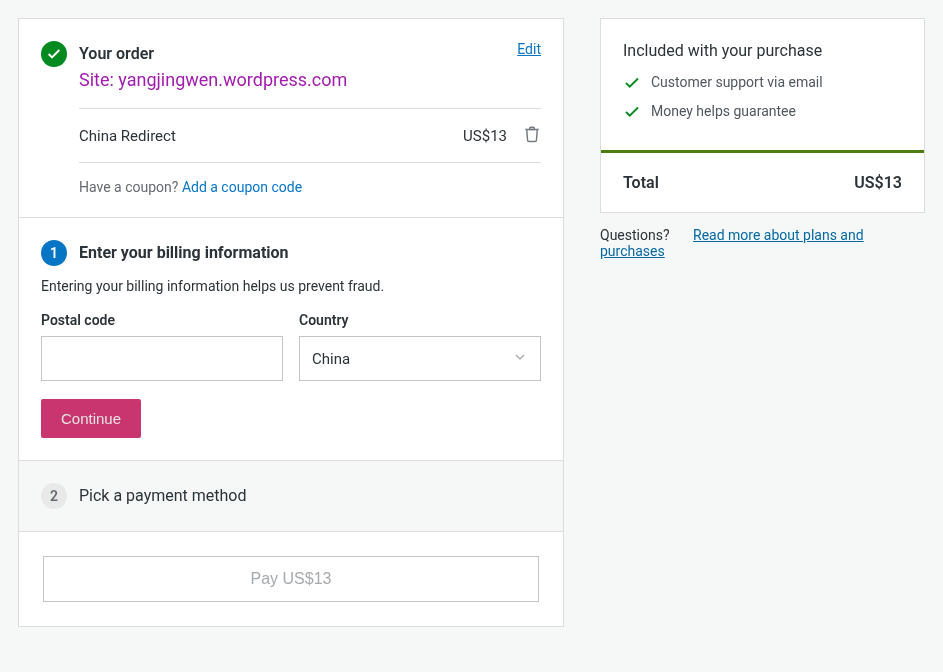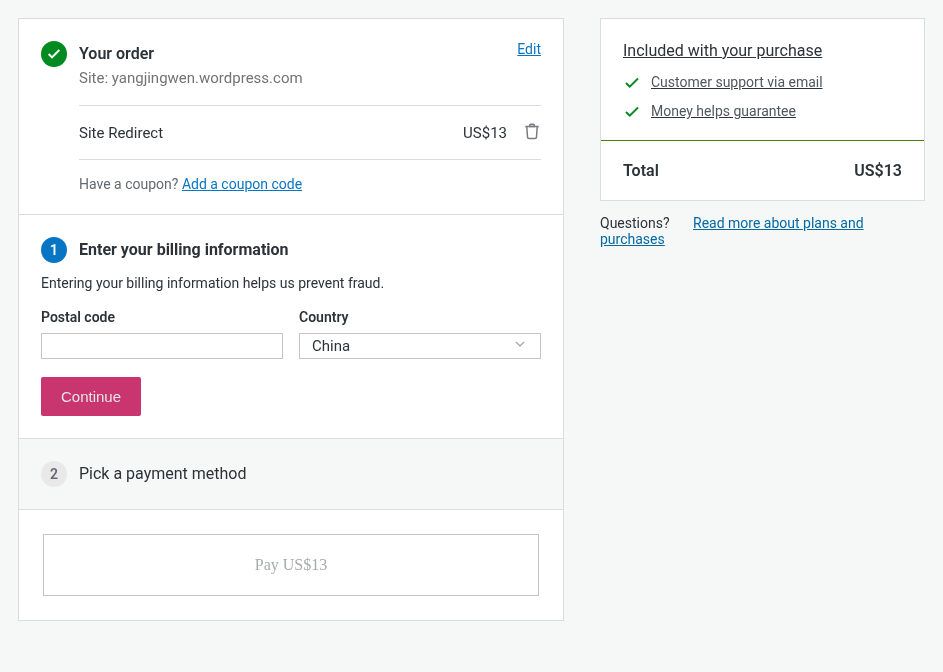--- a/index.html
+++ b/index.html
@@ -46,22 +46,22 @@
     .badge-active { background: #0675c4; }
     .badge-inactive { background: #e9e9ea; color: #646970; }
     .step-title-wrap { flex: 1; }
     .step-title {
       font-size: 16px;
       font-weight: 600;
       color: #2c3338;
       line-height: 26px;
     }
     .step-sub {
-      color: #737373;
-      font-size: 15px;
+      color: #a21caf;
+      font-size: 18px;
       margin-top: 2px;
     }
     .edit-link {
       color: #0675c4;
       text-decoration: underline;
       font-size: 14px;
       cursor: pointer;
     }
     .order-body {
       margin-left: 38px;
@@ -75,38 +75,38 @@
     }
     .order-item-name { flex: 1; font-size: 15px; color: #2c3338; }
     .order-item-price { font-size: 15px; color: #2c3338; margin-right: 16px; }
     .trash-icon { color: #787c82; cursor: pointer; }
     .coupon-row {
       border-top: 1px solid #dcdcde;
       padding-top: 16px;
       font-size: 14px;
       color: #646970;
     }
-    .coupon-link { color: #0675c4; text-decoration: underline; cursor: pointer; }
+    .coupon-link { color: #0675c4; cursor: pointer; }
     .form-row {
       display: flex;
       gap: 16px;
       margin-top: 18px;
     }
     .form-field { flex: 1; }
     .form-label {
       display: block;
       font-weight: 600;
       font-size: 14px;
       color: #2c3338;
       margin-bottom: 8px;
     }
     .text-input, .select-wrap {
       width: 100%;
       border: 1px solid #c3c4c7;
-      height: 26px;
+      height: 45px;
       font-size: 15px;
       padding: 0 12px;
       background: #fff;
     }
     .select-wrap {
       display: flex;
       align-items: center;
       justify-content: space-between;
       cursor: pointer;
       color: #2c3338;
@@ -128,29 +128,27 @@
     }
     .inactive-section .step-title { color: #2c3338; font-weight: 400; }
     .pay-footer {
       padding: 24px;
     }
     .pay-btn {
       width: 100%;
       border: 1px solid #c3c4c7;
       background: #fff;
       color: #a7aaad;
-      height: 62px;
+      height: 46px;
       font-size: 16px;
       cursor: not-allowed;
-      font-family: Liberation Serif, serif;
     }
     .included-box {
-      padding: 22px 22px 8px 22px;
-      border-bottom: 1px solid #4d7c0f;
-      text-decoration: underline;
+      padding: 22px 22px 18px 22px;
+      border-bottom: 3px solid #4d7c0f;
     }
     .included-title {
       font-size: 16px;
       color: #2c3338;
       margin-bottom: 14px;
     }
     .included-item {
       display: flex;
       gap: 10px;
       margin-bottom: 8px;
@@ -195,21 +193,21 @@
               </svg>
           </div>
           <div class="step-title-wrap">
             <div class="step-title">Your order</div>
             <div class="step-sub"><span>Site: </span><span>yangjingwen.wordpress.com</span></div>
           </div>
           <a class="edit-link">Edit</a>
         </div>
         <div class="order-body">
           <div class="order-line">
-            <span class="order-item-name">Site Redirect</span>
+            <span class="order-item-name">China Redirect</span>
             <span class="order-item-price">US$13</span>
             <span class="trash-icon">
               <svg width="18" height="18" viewBox="0 0 24 24" fill="none" stroke="currentColor" stroke-width="2">
                   <polyline points="3 6 5 6 21 6"></polyline>
                   <path d="M19 6l-1 14a2 2 0 0 1-2 2H8a2 2 0 0 1-2-2L5 6"></path>
                   <path d="M10 3h4a1 1 0 0 1 1 1v2H9V4a1 1 0 0 1 1-1z"></path>
                 </svg>
             </span>
           </div>
           <div class="coupon-row">

